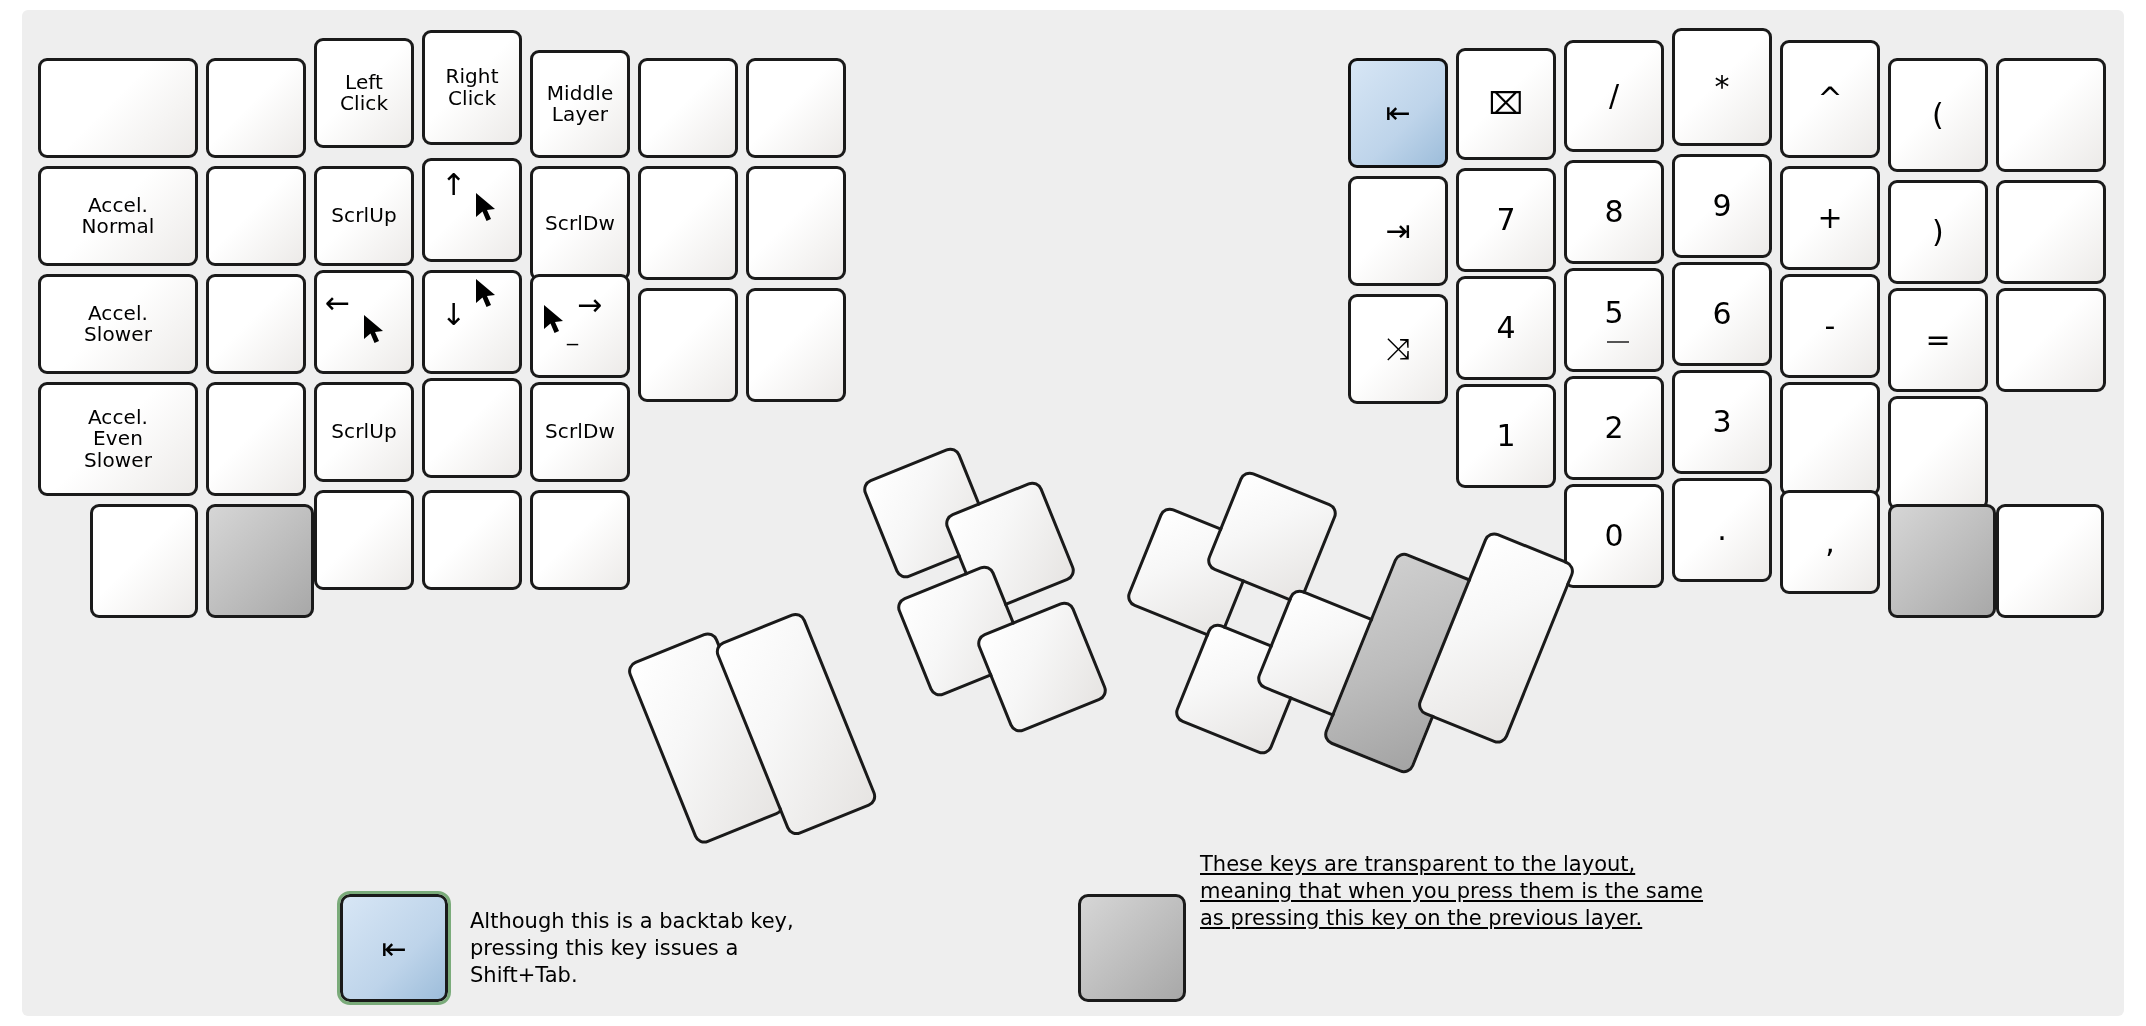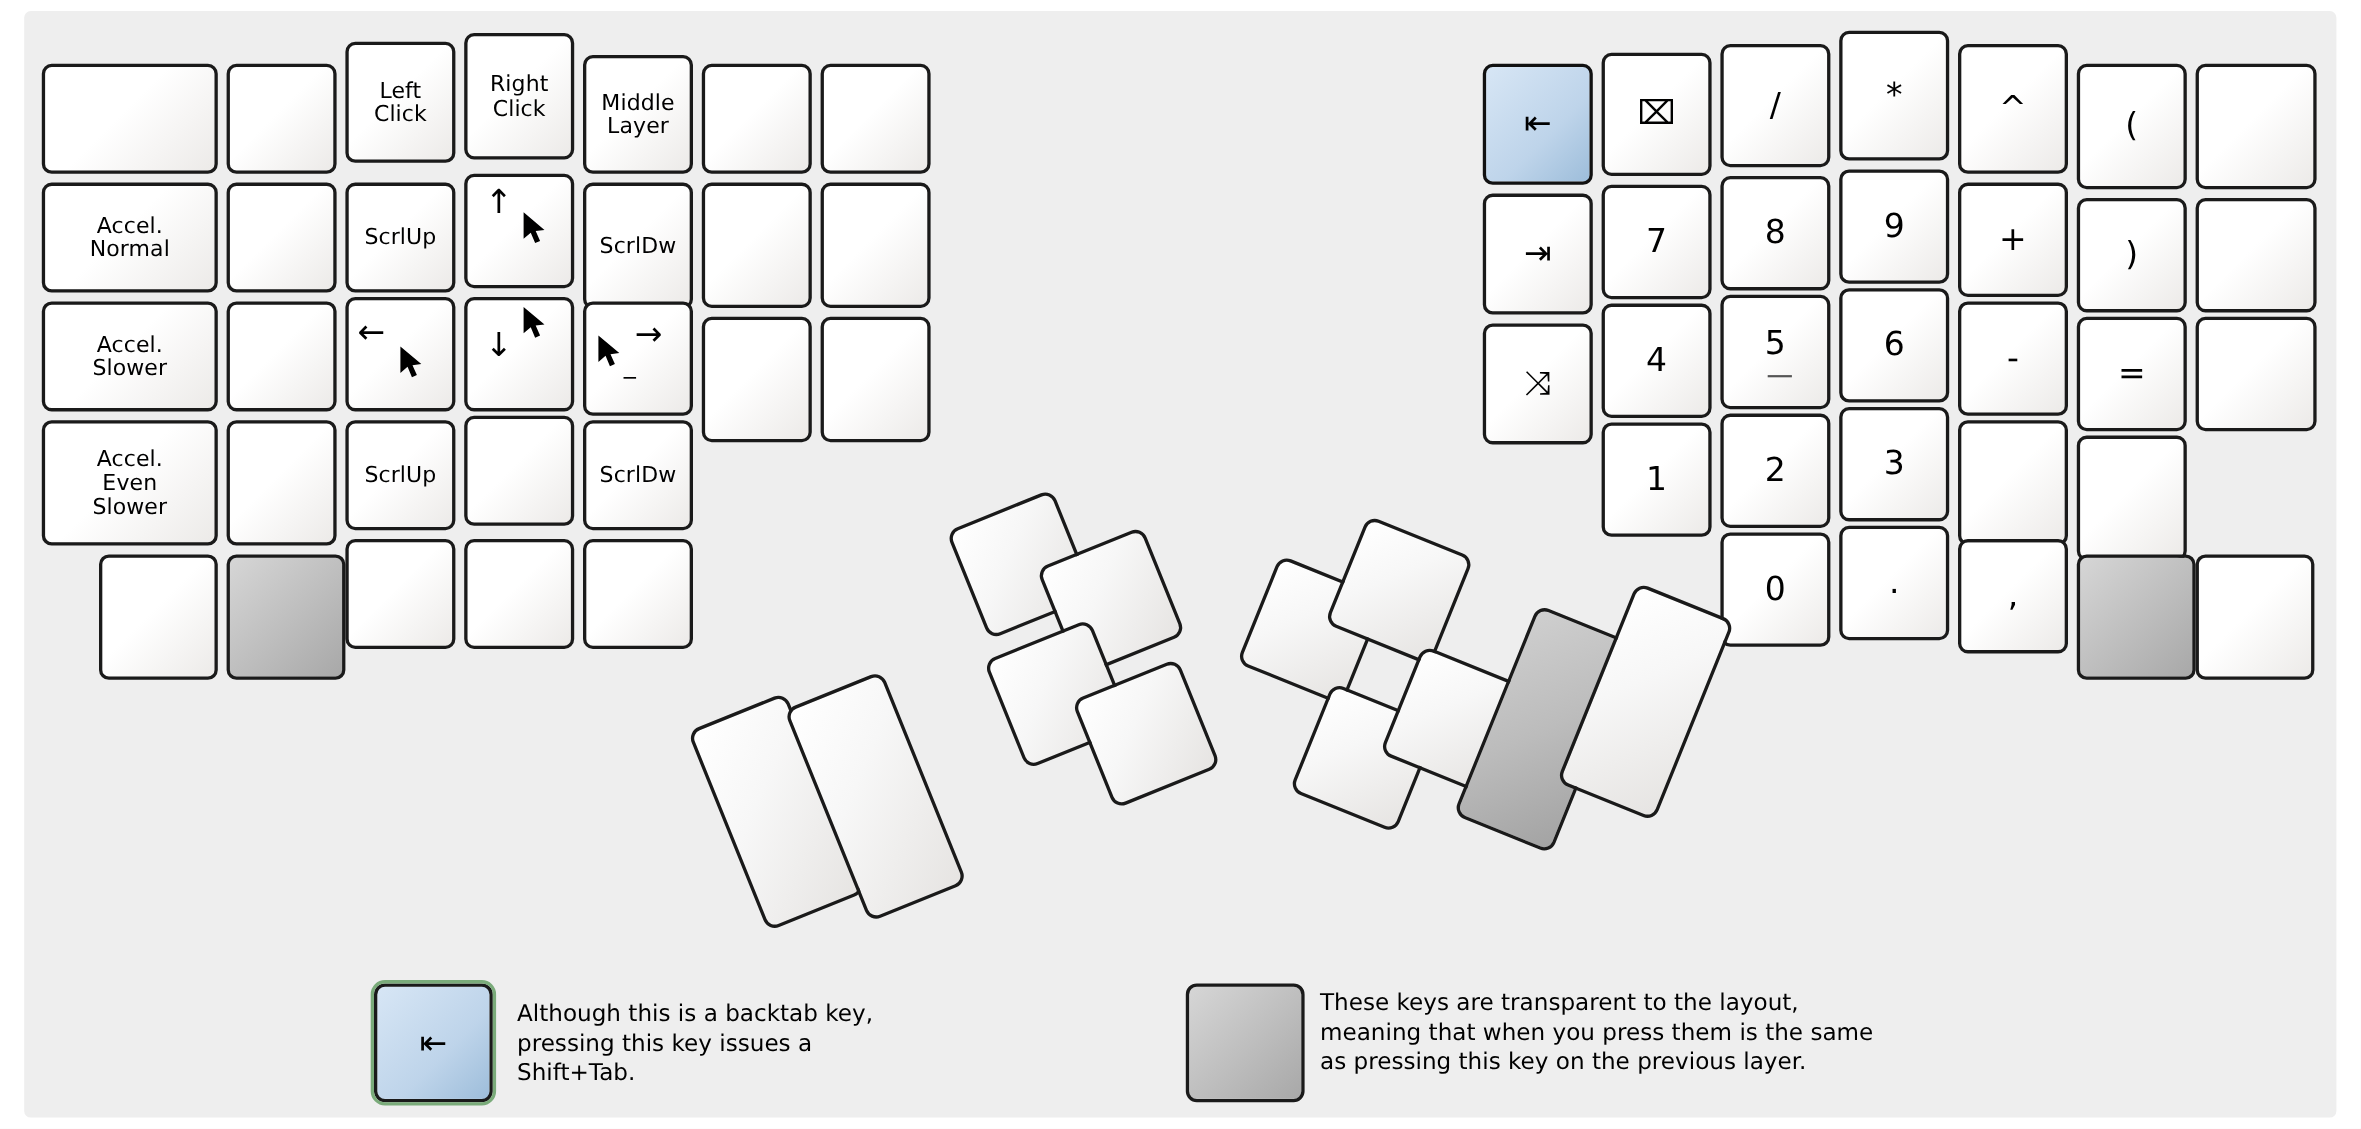--- a/index.html
+++ b/index.html
@@ -220,16 +220,16 @@
     </div>
 
   <div class="legend-key hl" style="left:340px; top:894px;">
     <span class="glyph">⇤</span>
   </div>
   <div class="legend-text" style="left:470px; top:908px; width:470px;">Although this is a backtab key,
 pressing this key issues a
 Shift+Tab.</div>
 
   <div class="legend-key trans" style="left:1078px; top:894px;"></div>
-  <div class="legend-text" style="left:1200px; top:898px; width:700px;">These keys are transparent to the layout,
+  <div class="legend-text" style="left:1200px; top:851px; width:700px;text-decoration:underline;">These keys are transparent to the layout,
 meaning that when you press them is the same
 as pressing this key on the previous layer.</div>
 </div>
 
 </body></html>

